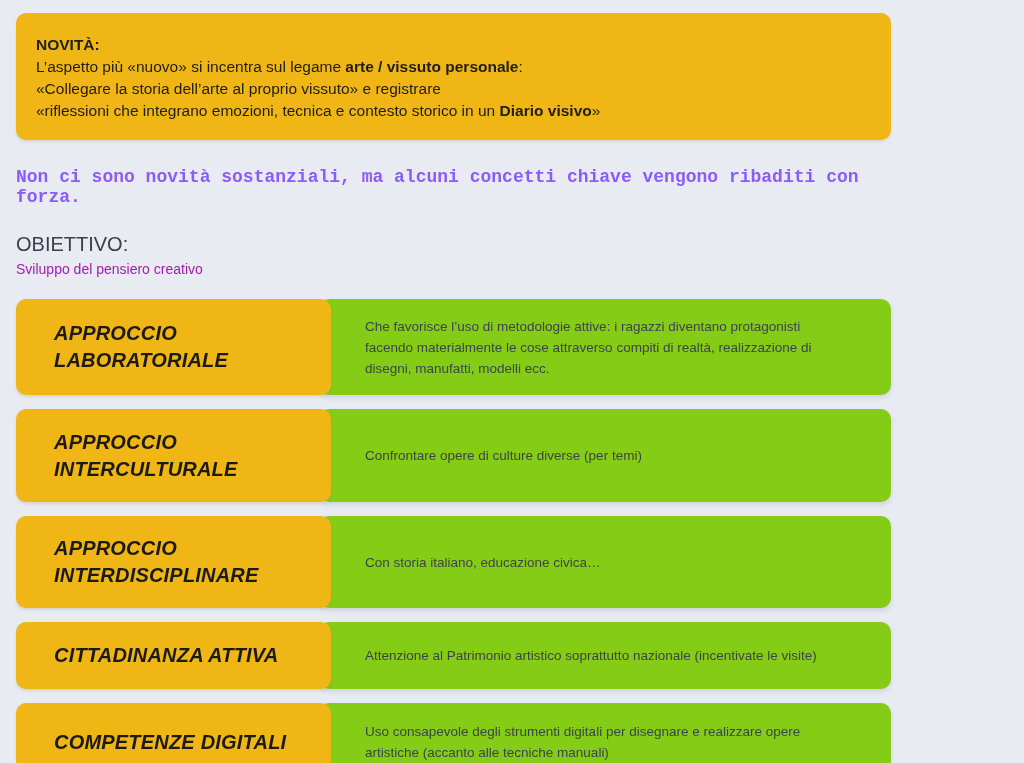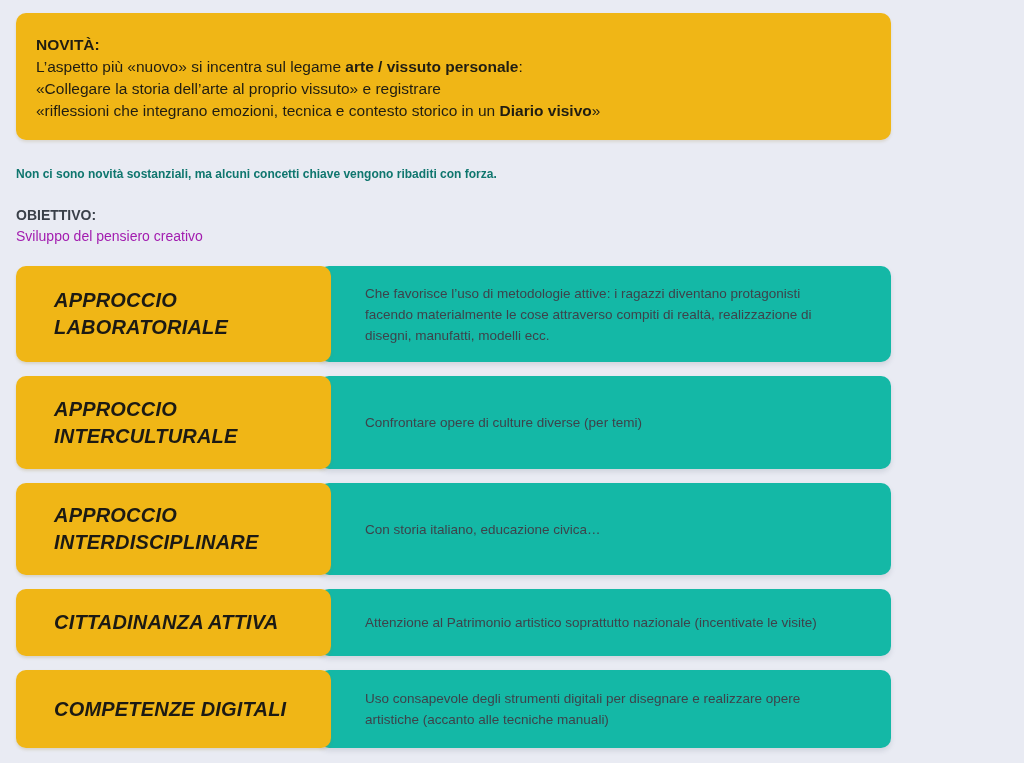--- a/index.html
+++ b/index.html
@@ -24,28 +24,29 @@
     padding: 21px 30px 0 20px;
     color: #201D12;
     font-size: 15.5px;
     line-height: 22px;
     box-shadow: 0 2px 3px rgba(150,130,60,0.18);
   }
   .notice .line { white-space: nowrap; }
   .notice strong, .b { font-weight: bold; }
   .statement {
     margin: 27px 0 0 0;
-    font-size: 12px;
+    font-size: 18px;
     font-weight: bold;
-    color: #0f766e;
+    color: #8b5cf6;
+    font-family: Liberation Mono, monospace;
   }
   .objective-label {
     margin: 26px 0 0 0;
-    font-size: 14px;
-    font-weight: bold;
+    font-size: 20px;
+    font-weight: normal;
     color: #3A4049;
   }
   .objective-value {
     margin: 5px 0 0 0;
     font-size: 14px;
     color: #a21caf;
   }
   .rows { margin-top: 22px; }
   .row { display: flex; margin-bottom: 14px; }
   .row-1 { min-height: 96px; }
@@ -69,21 +70,21 @@
     color: #1C1A14;
     letter-spacing: 0.2px;
     box-shadow: 0 2px 3px rgba(150,130,60,0.22);
     font-style: italic;
   }
   .row-desc {
     position: relative;
     z-index: 1;
     flex: 1;
     box-sizing: border-box;
-    background: #14b8a6;
+    background: #84cc16;
     border-radius: 10px;
     margin-left: -12px;
     padding: 12px 60px 12px 46px;
     display: flex;
     align-items: center;
     font-size: 13.5px;
     line-height: 21px;
     color: #3D434B;
     box-shadow: 0 3px 5px rgba(100,110,130,0.18);
   }

